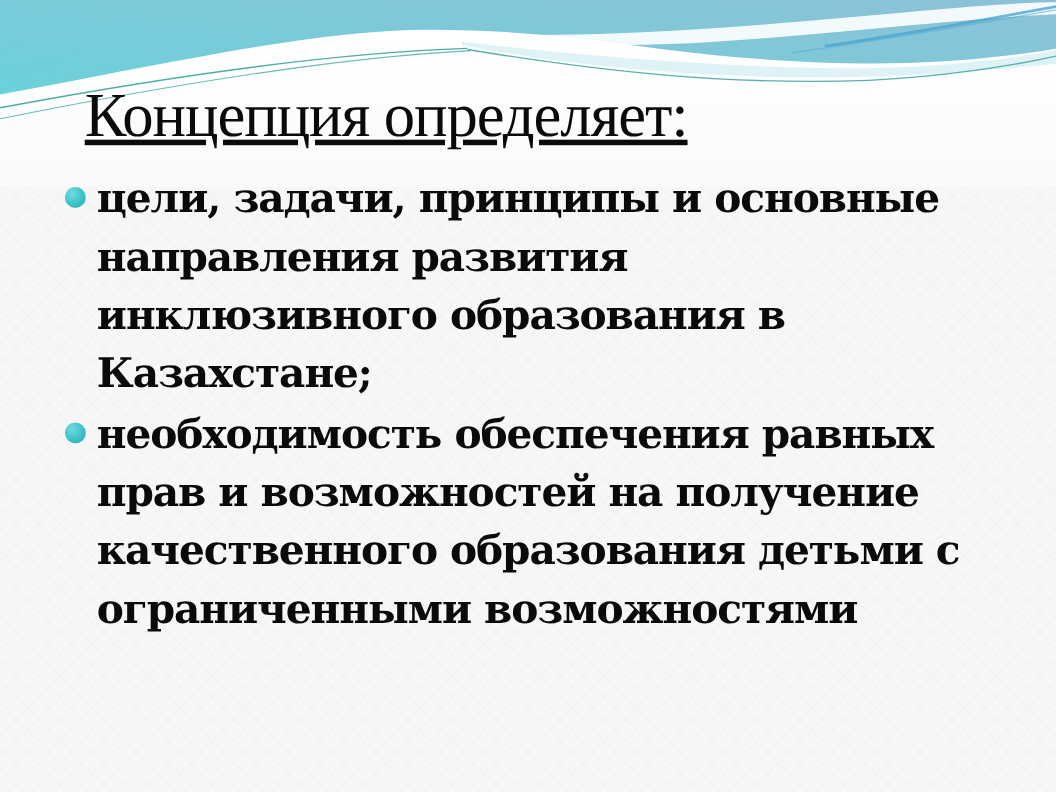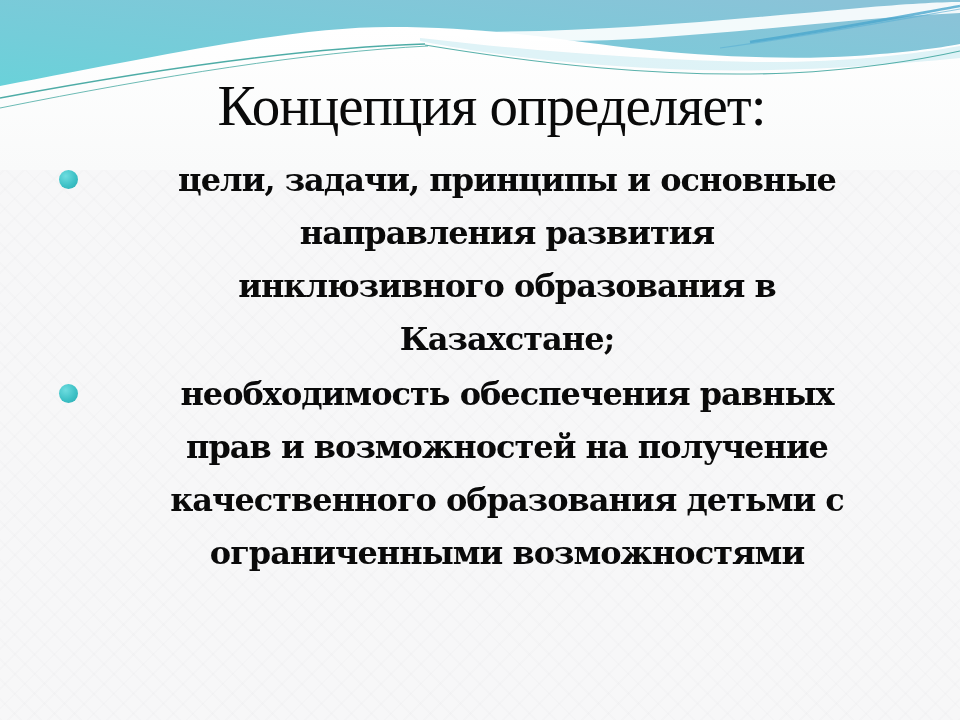--- a/index.html
+++ b/index.html
@@ -30,27 +30,28 @@
     height: 170px;
     pointer-events: none;
   }
   .content {
     position: relative;
     z-index: 2;
     padding: 0 34px 0 57px;
   }
   .slide-title {
     margin: 72px 20px 0 20px;
-    text-align: center;
+    text-align: left;
     font-family: "Liberation Serif", "DejaVu Serif", serif;
     font-weight: 400;
     font-size: 57px;
     line-height: 68px;
     color: #0a0a0a;
     letter-spacing: -1px;
+    text-decoration: underline;
   }
   .bullet-list {
     list-style: none;
     margin: 14px 0 0 0;
     padding: 0;
   }
   .bullet-item {
     display: flex;
     align-items: flex-start;
   }
@@ -62,26 +63,25 @@
     width: 19px;
     height: 19px;
     margin: 16px 10px 0 2px;
     border-radius: 50%;
     background: radial-gradient(circle at 35% 32%, #6edde0 0%, #3ec1c6 55%, #28a9b0 100%);
   }
   .bullet-text {
     flex: 1;
     font-family: "DejaVu Serif", "Liberation Serif", serif;
     font-weight: 700;
-    font-size: 32px;
+    font-size: 37px;
     line-height: 53px;
     letter-spacing: -1px;
     color: #0a0a0a;
     white-space: pre-line;
-    text-align: center;
   }
 </style>
 </head>
 <body>
 
 <div class="slide">
 
   <svg class="wave-header" viewBox="0 0 960 170" preserveAspectRatio="none" aria-hidden="true">
     <defs>
       <linearGradient id="gSky" x1="0.85" y1="0" x2="0.05" y2="1">

